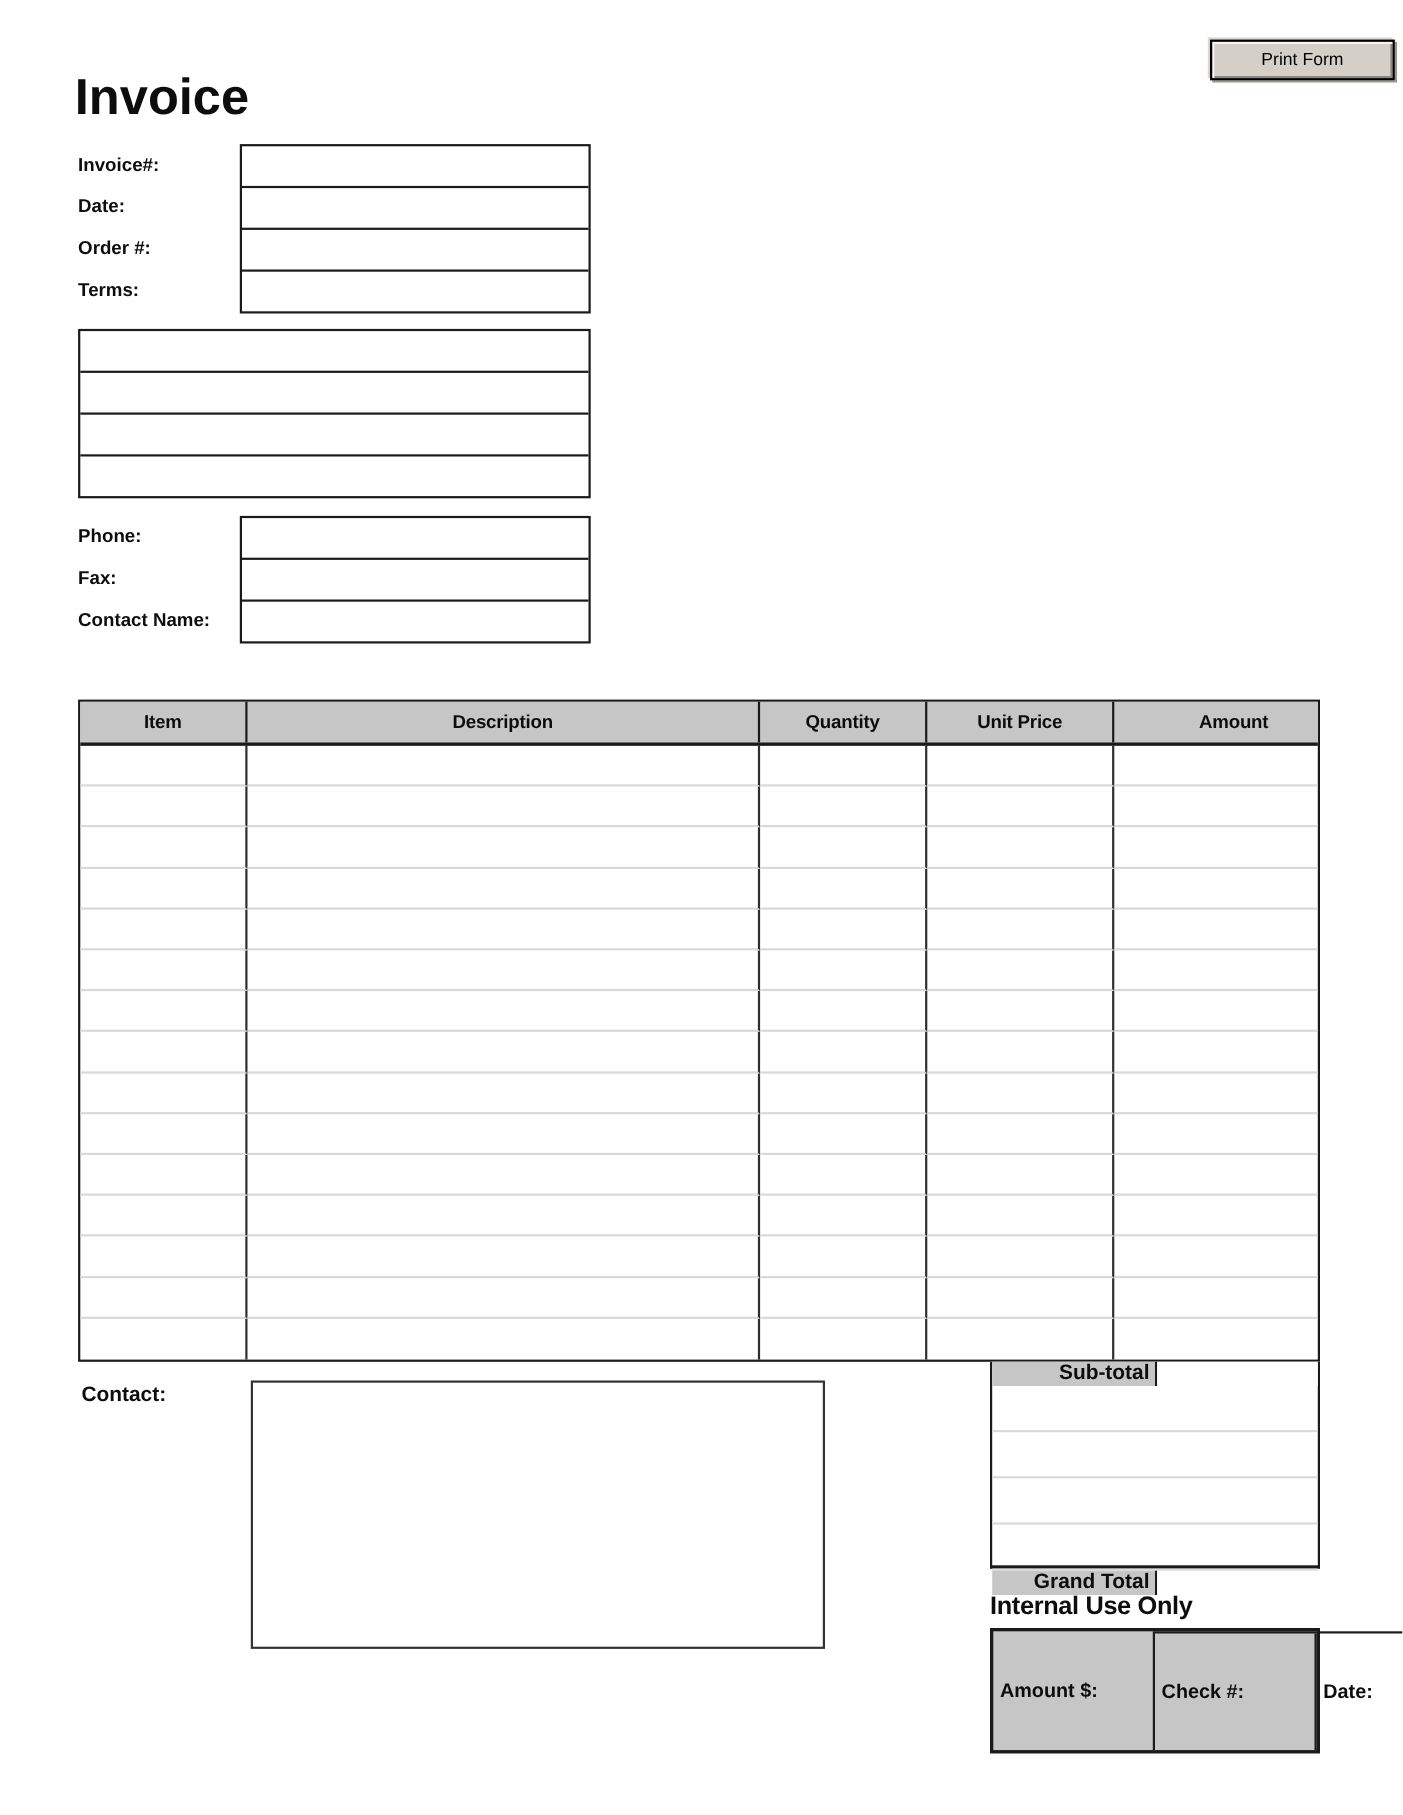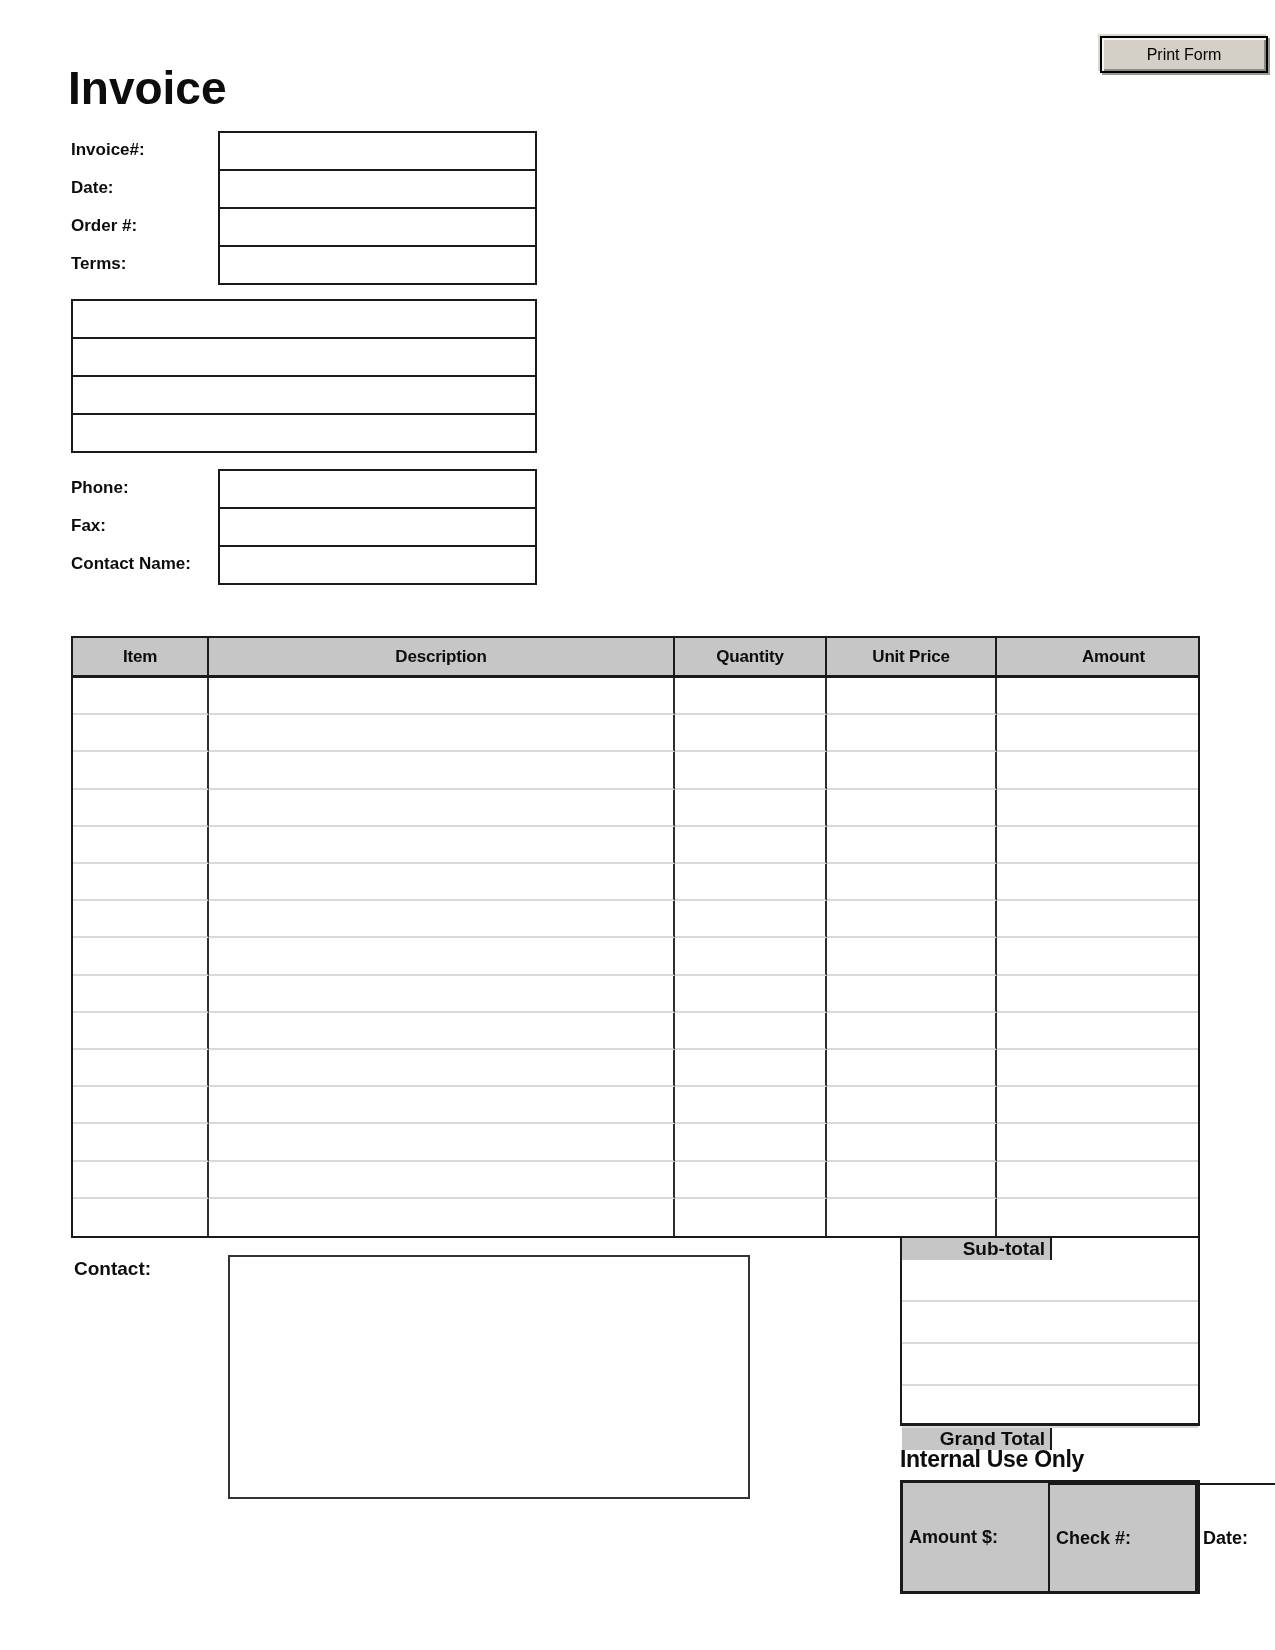--- a/index.html
+++ b/index.html
@@ -94,21 +94,21 @@
   .hcell:last-child { border-right: none; padding-left: 32px; }
   .items-body { flex: 1; display: flex; flex-direction: column; }
   .items-row { flex: 1; display: flex; }
   .items-row .cell {
     box-sizing: border-box;
     border-right: 2px solid #2e2e2e;
     border-bottom: 2px solid var(--row-sep);
   }
   .items-row .cell:last-child { border-right: none; }
   .items-row:last-child .cell { border-bottom: none; }
-  .col-item  { width: 136px; flex: none; }
+  .col-item  { width: 152px; flex: none; }
   .col-desc  { width: 466px; flex: none; }
   .col-qty   { width: 152px; flex: none; }
   .col-price { width: 170px; flex: none; }
   .col-amount { flex: 1; }
 
   
   .comments-label {
     position: absolute;
     left: 74px; top: 1258px;
     font-weight: bold; font-size: 19px;

